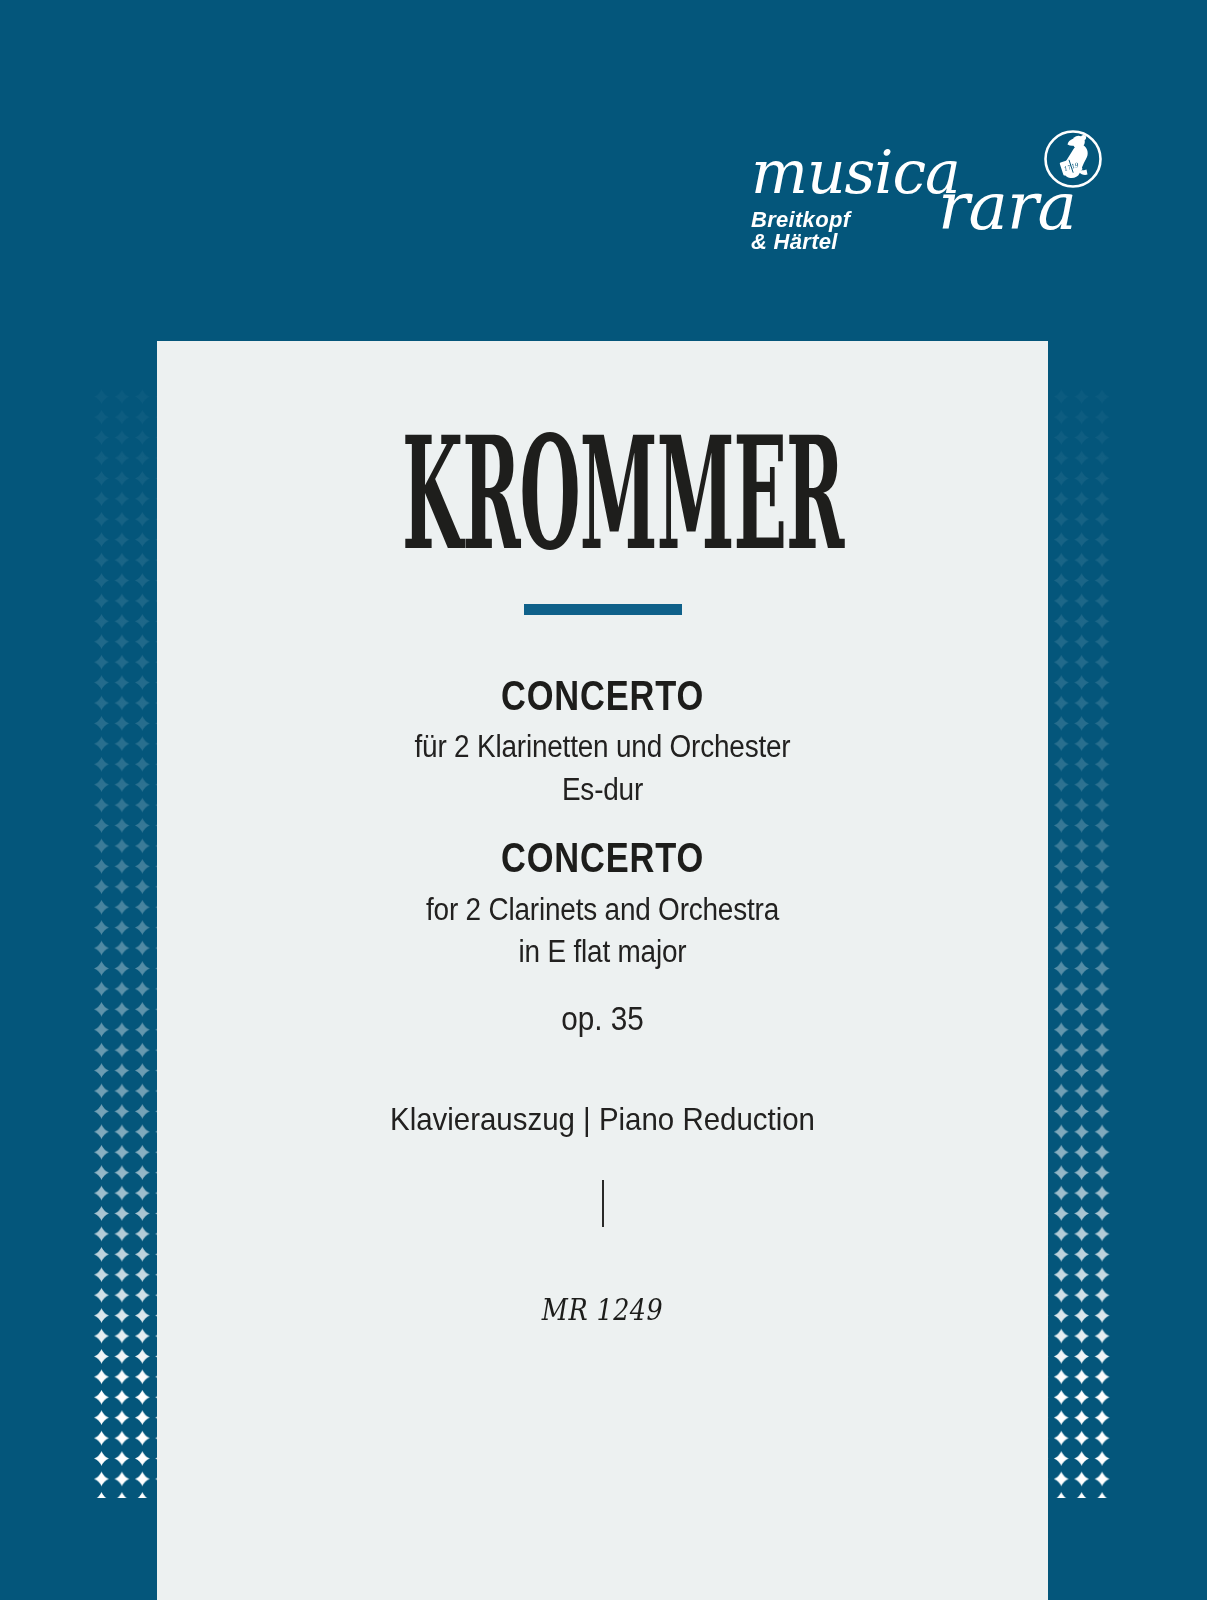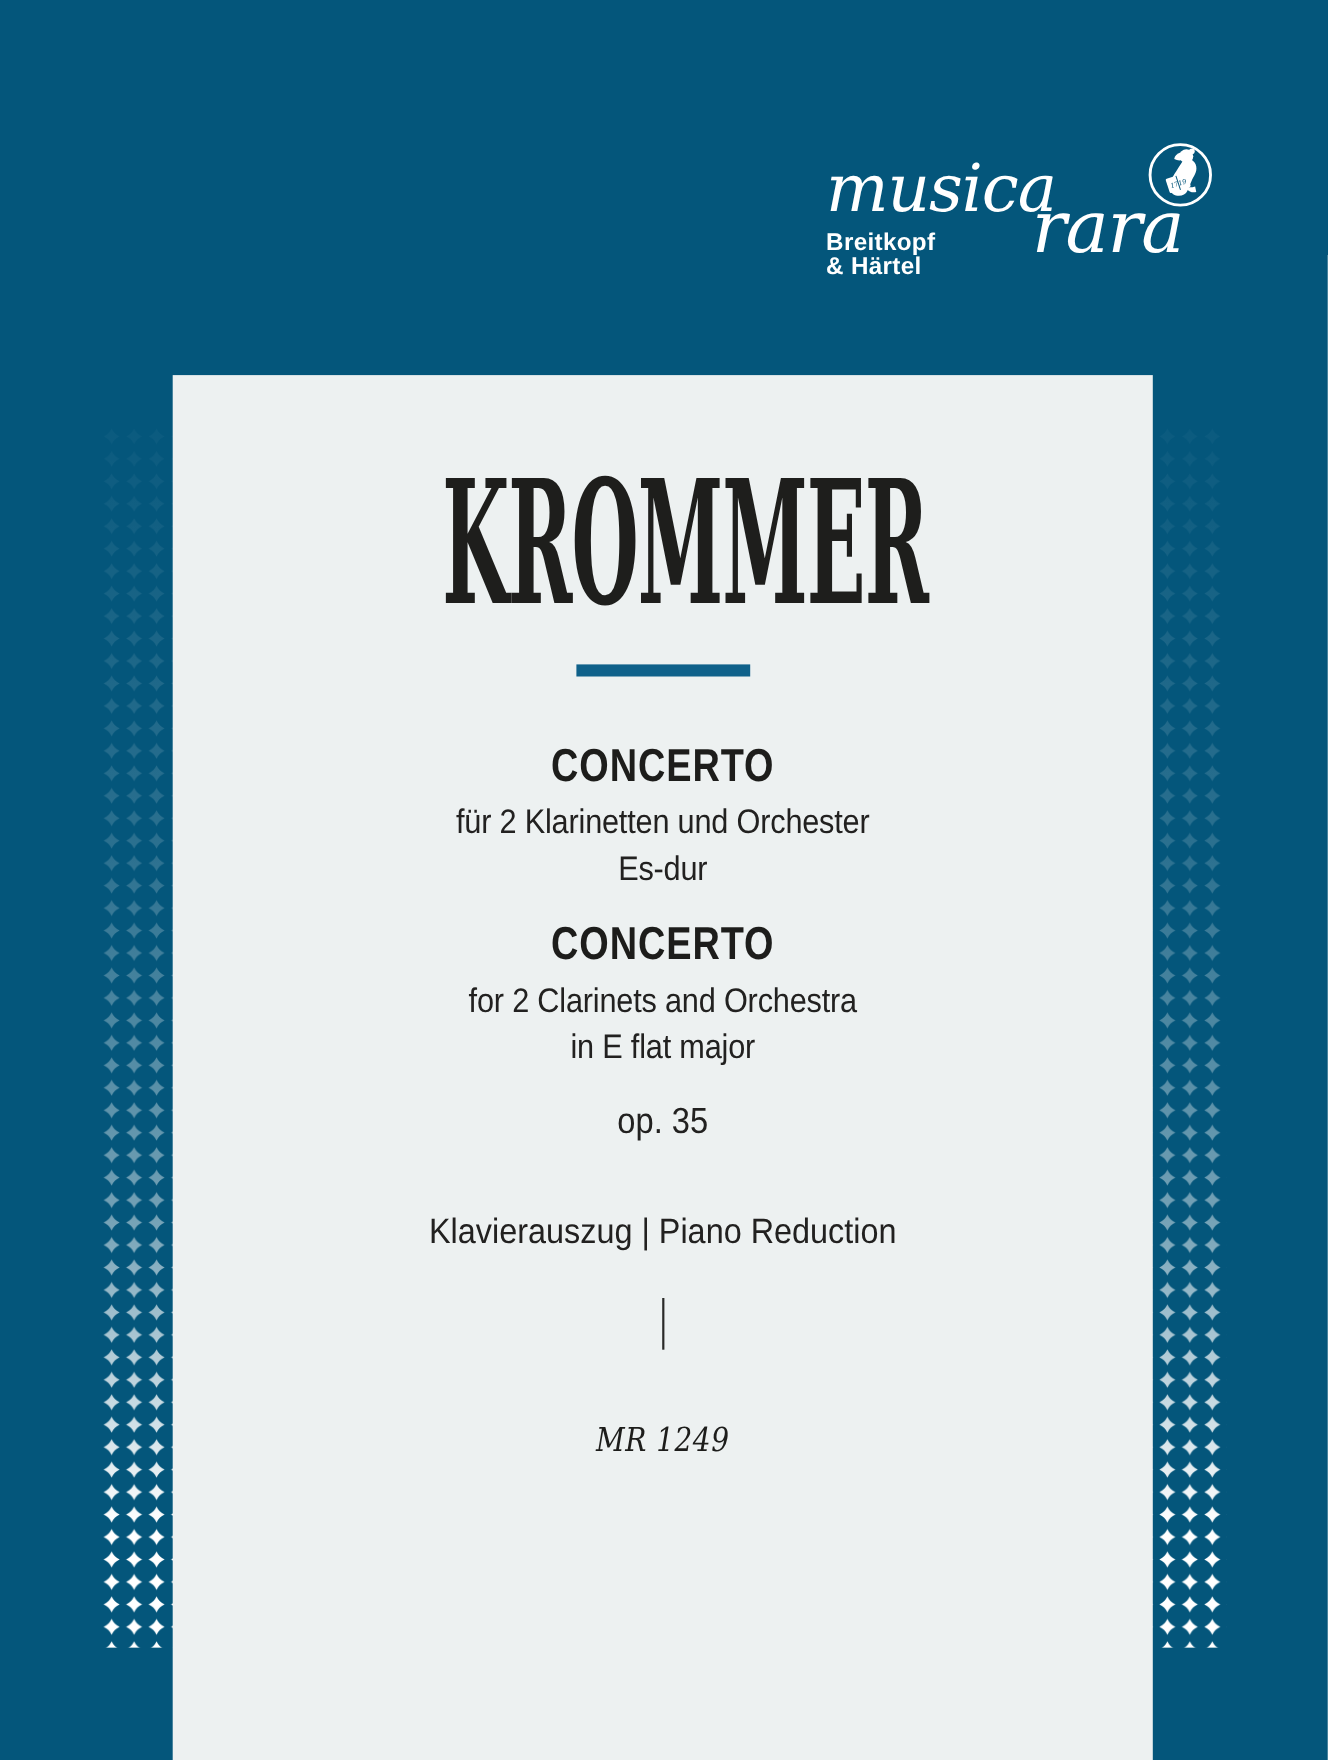--- a/index.html
+++ b/index.html
@@ -23,21 +23,21 @@
     font-family:"DejaVu Serif", serif;font-style:italic;
     font-size:60px;line-height:1;letter-spacing:-1px;
   }
   .rara{
     position:absolute;left:938px;top:174px;
     font-family:"DejaVu Serif", serif;font-style:italic;
     font-size:66px;line-height:1;letter-spacing:-1px;
   }
   .publisher{
     position:absolute;left:751px;top:209px;
-    font-size:22px;line-height:1;letter-spacing:.3px;font-weight:700;
+    font-size:22px;line-height:1;letter-spacing:.3px;font-weight:700;font-style:italic;
   }
   .emblem{position:absolute;left:1042px;top:128px;}
   .emblem-year{fill:var(--background);font-family:"DejaVu Serif", serif;font-size:6px;font-style:italic;}
   
   .card{
     position:absolute;left:157px;top:341px;width:891px;height:1266px;
     background:var(--card);z-index:3;
   }
   .card .line{position:absolute;left:0;width:100%;text-align:center;line-height:1;white-space:nowrap;}
   .composer{

